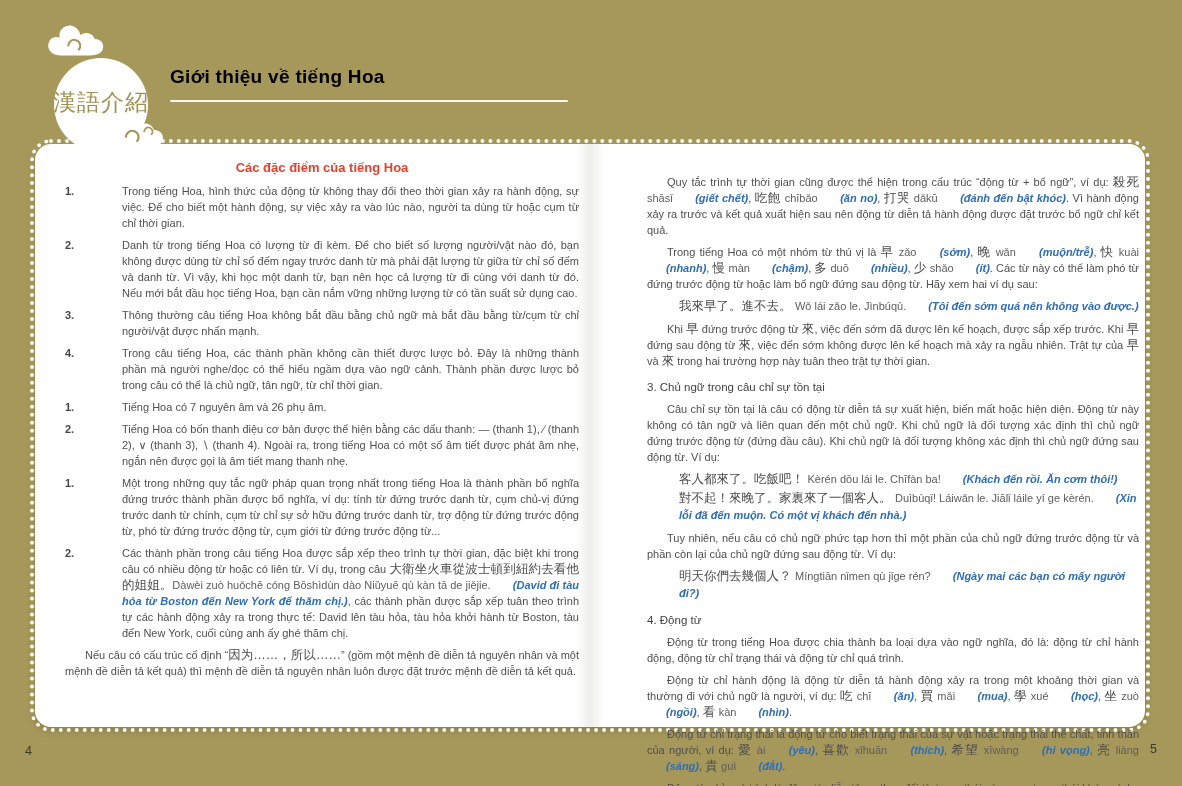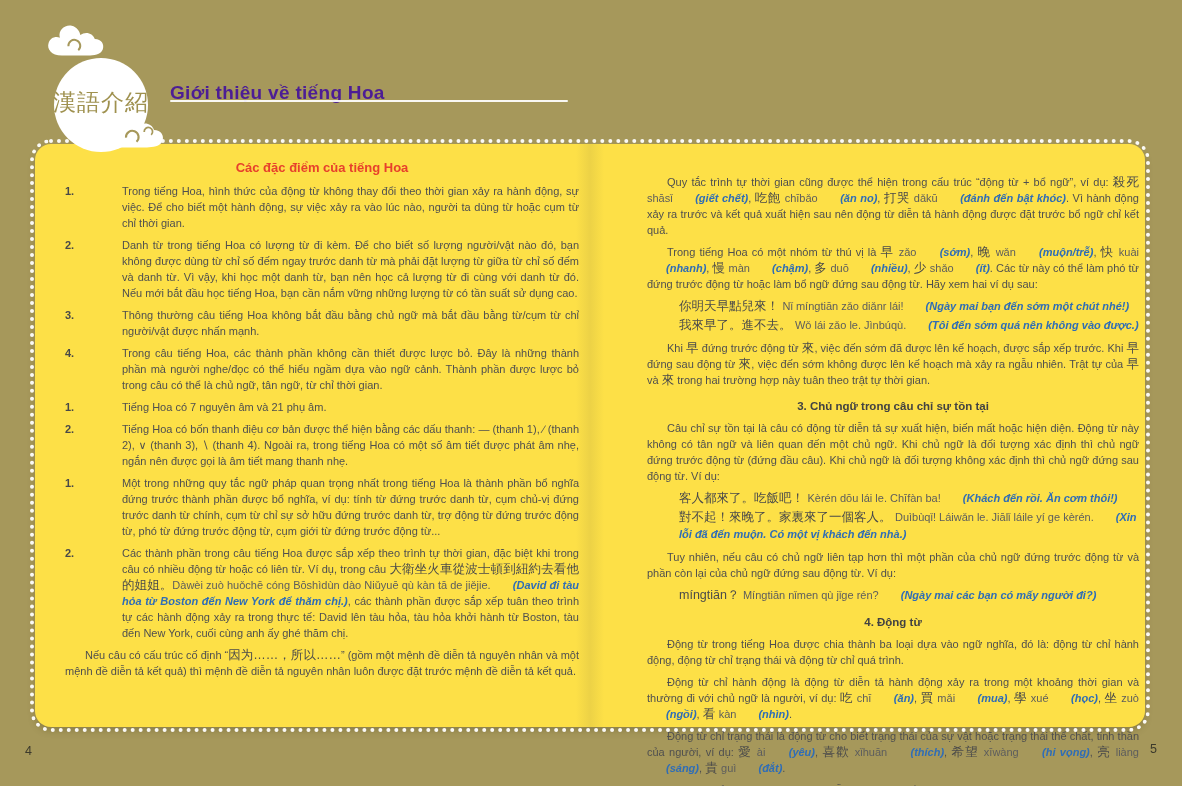--- a/index.html
+++ b/index.html
@@ -17,30 +17,30 @@
   .logo-text{
     font-family:"DejaVu Serif", serif;
     font-size:23px;color:#9f914f;letter-spacing:1px;white-space:nowrap;
     margin-top:-6px;
   }
   .cloud{position:absolute;z-index:3;}
   .cloud-top{left:42px;top:20px;width:66px;height:42px;}
   .cloud-bottom{left:98px;top:110px;width:70px;height:44px;}
   .chapter-title{
     position:absolute;left:170px;top:66px;
-    color:#4c1d95;font-size:19px;font-weight:700;letter-spacing:.3px;margin-top:16px;
+    color:#000000;font-size:19px;font-weight:700;letter-spacing:.3px;
   }
   .title-rule{
     position:absolute;left:170px;top:100px;width:398px;height:2px;
     background:rgba(255,255,255,.92);border-radius:1px;
   }
   
   .spread{
     position:absolute;left:35px;top:144px;width:1110px;height:583px;
-    background:#fde047;border-radius:16px;
+    background:#ffffff;border-radius:16px;
     box-shadow:0 4px 7px rgba(70,60,15,.25);
   }
   .spread::before{
     content:"";position:absolute;inset:-5px;border:4px dotted rgba(255,255,255,.95);
     border-radius:21px;pointer-events:none;
   }
   .gutter{
     position:absolute;left:50%;top:0;width:28px;height:100%;
     transform:translateX(-50%);
     background:linear-gradient(to right,rgba(0,0,0,0),rgba(90,85,60,.10) 50%,rgba(0,0,0,0));
@@ -51,21 +51,21 @@
   
   .block-heading{
     color:#e7402c;font-weight:700;font-size:13px;text-align:center;
     margin:13px 0 7px;
   }
   .col .block-heading:first-child{margin-top:2px;}
   .block-item{display:flex;margin:6px 0;}
   .item-num{flex:0 0 17px;font-weight:700;color:#484848;}
   .item-body{flex:1;text-align:justify;margin-left:40px;}
   .block-para{margin:6px 0;text-indent:20px;text-align:justify;}
-  .block-sub{font-weight:700;color:#424242;font-size:11.5px;margin:10px 0 4px;text-align:center;}
+  .block-sub{font-weight:400;color:#424242;font-size:11.5px;margin:10px 0 4px;}
   .block-example{margin:2px 0 2px 32px;line-height:17px;}
   
   .seg-plain{}
   .seg-zh{font-family:Liberation Sans, sans-serif;font-size:12.5px;color:#4a4a4a;line-height:1;}
   .seg-pinyin{color:#5d5d5d;}
   .seg-blue{color:#2f6db6;font-style:italic;font-weight:700;padding-left:19px;}
   
   .page-num{position:absolute;font-size:12.5px;color:#3c3a2c;}
   .page-num-left{left:25px;top:744px;}
   .page-num-right{left:1150px;top:742px;}
@@ -107,48 +107,47 @@
       <div class="block-item">
         <span class="item-num">3.</span>
         <div class="item-body"><span class="seg-plain">Thông thường câu tiếng Hoa không bắt đầu bằng chủ ngữ mà bắt đầu bằng từ/cụm từ chỉ người/vật được nhấn mạnh.</span></div>
       </div>
       <div class="block-item">
         <span class="item-num">4.</span>
         <div class="item-body"><span class="seg-plain">Trong câu tiếng Hoa, các thành phần không cần thiết được lược bỏ. Đây là những thành phần mà người nghe/đọc có thể hiểu ngầm dựa vào ngữ cảnh. Thành phần được lược bỏ trong câu có thể là chủ ngữ, tân ngữ, từ chỉ thời gian.</span></div>
       </div>
       <div class="block-item">
         <span class="item-num">1.</span>
-        <div class="item-body"><span class="seg-plain">Tiếng Hoa có 7 nguyên âm và 21 phụ âm.</span></div>
+        <div class="item-body"><span class="seg-plain">Tiếng Hoa có 7 nguyên âm và 26 phụ âm.</span></div>
       </div>
       <div class="block-item">
         <span class="item-num">2.</span>
         <div class="item-body"><span class="seg-plain">Tiếng Hoa có bốn thanh điệu cơ bản được thể hiện bằng các dấu thanh: — (thanh 1), ∕ (thanh 2), ∨ (thanh 3), ∖ (thanh 4). Ngoài ra, trong tiếng Hoa có một số âm tiết được phát âm nhẹ, ngắn nên được gọi là âm tiết mang thanh nhẹ.</span></div>
       </div>
       <div class="block-item">
         <span class="item-num">1.</span>
         <div class="item-body"><span class="seg-plain">Một trong những quy tắc ngữ pháp quan trọng nhất trong tiếng Hoa là thành phần bổ nghĩa đứng trước thành phần được bổ nghĩa, ví dụ: tính từ đứng trước danh từ, cụm chủ-vị đứng trước danh từ chính, cụm từ chỉ sự sở hữu đứng trước danh từ, trợ động từ đứng trước động từ, phó từ đứng trước động từ, cụm giới từ đứng trước động từ...</span></div>
       </div>
       <div class="block-item">
         <span class="item-num">2.</span>
         <div class="item-body"><span class="seg-plain">Các thành phần trong câu tiếng Hoa được sắp xếp theo trình tự thời gian, đặc biệt khi trong câu có nhiều động từ hoặc có liên từ. Ví dụ, trong câu </span><span class="seg-zh">大衛坐火車從波士頓到紐約去看他的姐姐。</span><span class="seg-pinyin">Dàwèi zuò huǒchē cóng Bōshìdùn dào Niǔyuē qù kàn tā de jiějie. </span><span class="seg-blue">(David đi tàu hỏa từ Boston đến New York để thăm chị.)</span><span class="seg-plain">, các thành phần được sắp xếp tuân theo trình tự các hành động xảy ra trong thực tế: David lên tàu hỏa, tàu hỏa khởi hành từ Boston, tàu đến New York, cuối cùng anh ấy ghé thăm chị.</span></div>
       </div>
       <p class="block-para"><span class="seg-plain">Nếu câu có cấu trúc cố định “</span><span class="seg-zh">因为……，所以……</span><span class="seg-plain">” (gồm một mệnh đề diễn tả nguyên nhân và một mệnh đề diễn tả kết quả) thì mệnh đề diễn tả nguyên nhân luôn được đặt trước mệnh đề diễn tả kết quả.</span></p>
     </div>
   <div class="col col-right">
       <p class="block-para"><span class="seg-plain">Quy tắc trình tự thời gian cũng được thể hiện trong cấu trúc “động từ + bổ ngữ”, ví dụ: </span><span class="seg-zh">殺死 </span><span class="seg-pinyin">shāsǐ </span><span class="seg-blue">(giết chết)</span><span class="seg-plain">, </span><span class="seg-zh">吃飽 </span><span class="seg-pinyin">chībǎo </span><span class="seg-blue">(ăn no)</span><span class="seg-plain">, </span><span class="seg-zh">打哭 </span><span class="seg-pinyin">dǎkū </span><span class="seg-blue">(đánh đến bật khóc)</span><span class="seg-plain">. Vì hành động xảy ra trước và kết quả xuất hiện sau nên động từ diễn tả hành động được đặt trước bổ ngữ chỉ kết quả.</span></p>
       <p class="block-para"><span class="seg-plain">Trong tiếng Hoa có một nhóm từ thú vị là </span><span class="seg-zh">早 </span><span class="seg-pinyin">zǎo </span><span class="seg-blue">(sớm)</span><span class="seg-plain">, </span><span class="seg-zh">晚 </span><span class="seg-pinyin">wǎn </span><span class="seg-blue">(muộn/trễ)</span><span class="seg-plain">, </span><span class="seg-zh">快 </span><span class="seg-pinyin">kuài </span><span class="seg-blue">(nhanh)</span><span class="seg-plain">, </span><span class="seg-zh">慢 </span><span class="seg-pinyin">màn </span><span class="seg-blue">(chậm)</span><span class="seg-plain">, </span><span class="seg-zh">多 </span><span class="seg-pinyin">duō </span><span class="seg-blue">(nhiều)</span><span class="seg-plain">, </span><span class="seg-zh">少 </span><span class="seg-pinyin">shǎo </span><span class="seg-blue">(ít)</span><span class="seg-plain">. Các từ này có thể làm phó từ đứng trước động từ hoặc làm bổ ngữ đứng sau động từ. Hãy xem hai ví dụ sau:</span></p>
-      <div class="block-example"><span class="seg-zh">你明天早點兒來！ </span><span class="seg-pinyin">Nǐ míngtiān zǎo diǎnr lái! </span><span class="seg-blue">(Ngày mai bạn đến sớm một chút nhé!)</span></div>
       <div class="block-example"><span class="seg-zh">我來早了。進不去。 </span><span class="seg-pinyin">Wǒ lái zǎo le. Jìnbúqù. </span><span class="seg-blue">(Tôi đến sớm quá nên không vào được.)</span></div>
       <p class="block-para"><span class="seg-plain">Khi </span><span class="seg-zh">早</span><span class="seg-plain"> đứng trước động từ </span><span class="seg-zh">來</span><span class="seg-plain">, việc đến sớm đã được lên kế hoạch, được sắp xếp trước. Khi </span><span class="seg-zh">早</span><span class="seg-plain"> đứng sau động từ </span><span class="seg-zh">來</span><span class="seg-plain">, việc đến sớm không được lên kế hoạch mà xảy ra ngẫu nhiên. Trật tự của </span><span class="seg-zh">早</span><span class="seg-plain"> và </span><span class="seg-zh">來</span><span class="seg-plain"> trong hai trường hợp này tuân theo trật tự thời gian.</span></p>
       <div class="block-sub">3. Chủ ngữ trong câu chỉ sự tồn tại</div>
       <p class="block-para"><span class="seg-plain">Câu chỉ sự tồn tại là câu có động từ diễn tả sự xuất hiện, biến mất hoặc hiện diện. Động từ này không có tân ngữ và liên quan đến một chủ ngữ. Khi chủ ngữ là đối tượng xác định thì chủ ngữ đứng trước động từ (đứng đầu câu). Khi chủ ngữ là đối tượng không xác định thì chủ ngữ đứng sau động từ. Ví dụ:</span></p>
       <div class="block-example"><span class="seg-zh">客人都來了。吃飯吧！ </span><span class="seg-pinyin">Kèrén dōu lái le. Chīfàn ba! </span><span class="seg-blue">(Khách đến rồi. Ăn cơm thôi!)</span></div>
       <div class="block-example"><span class="seg-zh">對不起！來晚了。家裏來了一個客人。 </span><span class="seg-pinyin">Duìbùqǐ! Láiwǎn le. Jiālǐ láile yí ge kèrén. </span><span class="seg-blue">(Xin lỗi đã đến muộn. Có một vị khách đến nhà.)</span></div>
-      <p class="block-para"><span class="seg-plain">Tuy nhiên, nếu câu có chủ ngữ liên tạp hơn thì một phần của chủ ngữ đứng trước động từ và phần còn lại của chủ ngữ đứng sau động từ. Ví dụ:</span></p>
-      <div class="block-example"><span class="seg-zh">míngtiān？ </span><span class="seg-pinyin">Míngtiān nǐmen qù jǐge rén? </span><span class="seg-blue">(Ngày mai các bạn có mấy người đi?)</span></div>
+      <p class="block-para"><span class="seg-plain">Tuy nhiên, nếu câu có chủ ngữ phức tạp hơn thì một phần của chủ ngữ đứng trước động từ và phần còn lại của chủ ngữ đứng sau động từ. Ví dụ:</span></p>
+      <div class="block-example"><span class="seg-zh">明天你們去幾個人？ </span><span class="seg-pinyin">Míngtiān nǐmen qù jǐge rén? </span><span class="seg-blue">(Ngày mai các bạn có mấy người đi?)</span></div>
       <div class="block-sub">4. Động từ</div>
       <p class="block-para"><span class="seg-plain">Động từ trong tiếng Hoa được chia thành ba loại dựa vào ngữ nghĩa, đó là: động từ chỉ hành động, động từ chỉ trạng thái và động từ chỉ quá trình.</span></p>
       <p class="block-para"><span class="seg-plain">Động từ chỉ hành động là động từ diễn tả hành động xảy ra trong một khoảng thời gian và thường đi với chủ ngữ là người, ví dụ: </span><span class="seg-zh">吃 </span><span class="seg-pinyin">chī </span><span class="seg-blue">(ăn)</span><span class="seg-plain">, </span><span class="seg-zh">買 </span><span class="seg-pinyin">mǎi </span><span class="seg-blue">(mua)</span><span class="seg-plain">, </span><span class="seg-zh">學 </span><span class="seg-pinyin">xué </span><span class="seg-blue">(học)</span><span class="seg-plain">, </span><span class="seg-zh">坐 </span><span class="seg-pinyin">zuò </span><span class="seg-blue">(ngồi)</span><span class="seg-plain">, </span><span class="seg-zh">看 </span><span class="seg-pinyin">kàn </span><span class="seg-blue">(nhìn)</span><span class="seg-plain">.</span></p>
       <p class="block-para"><span class="seg-plain">Động từ chỉ trạng thái là động từ cho biết trạng thái của sự vật hoặc trạng thái thể chất, tinh thần của người, ví dụ: </span><span class="seg-zh">愛 </span><span class="seg-pinyin">ài </span><span class="seg-blue">(yêu)</span><span class="seg-plain">, </span><span class="seg-zh">喜歡 </span><span class="seg-pinyin">xǐhuān </span><span class="seg-blue">(thích)</span><span class="seg-plain">, </span><span class="seg-zh">希望 </span><span class="seg-pinyin">xīwàng </span><span class="seg-blue">(hi vọng)</span><span class="seg-plain">, </span><span class="seg-zh">亮 </span><span class="seg-pinyin">liàng </span><span class="seg-blue">(sáng)</span><span class="seg-plain">, </span><span class="seg-zh">貴 </span><span class="seg-pinyin">guì </span><span class="seg-blue">(đắt)</span><span class="seg-plain">.</span></p>
       <p class="block-para"><span class="seg-plain">Động từ chỉ quá trình là động từ diễn tả sự thay đổi từ trạng thái này sang trạng thái khác, ví dụ: </span><span class="seg-zh">死 </span><span class="seg-pinyin">sǐ </span><span class="seg-blue">(chết)</span><span class="seg-plain">, </span><span class="seg-zh">完 </span><span class="seg-pinyin">wán </span><span class="seg-blue">(kết thúc)</span><span class="seg-plain">, </span><span class="seg-zh">畢業 </span><span class="seg-pinyin">bìyè </span><span class="seg-blue">(tốt nghiệp)</span><span class="seg-plain">, </span><span class="seg-zh">醒 </span><span class="seg-pinyin">xǐng </span><span class="seg-blue">(thức dậy)</span><span class="seg-plain">.</span></p>
     </div>
 </div>
 
 <div class="page-num page-num-left">4</div>
 <div class="page-num page-num-right">5</div>

